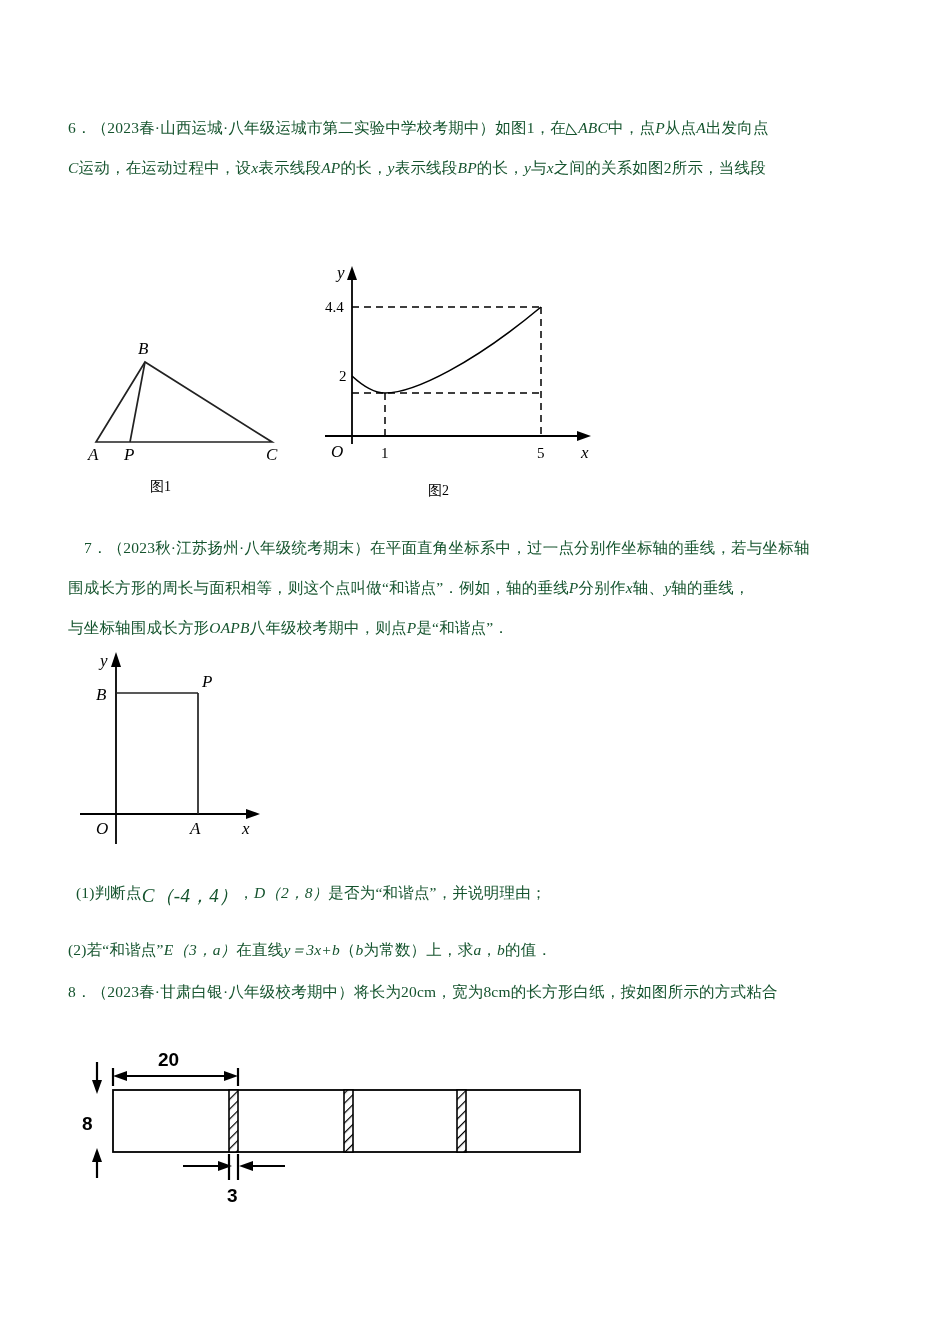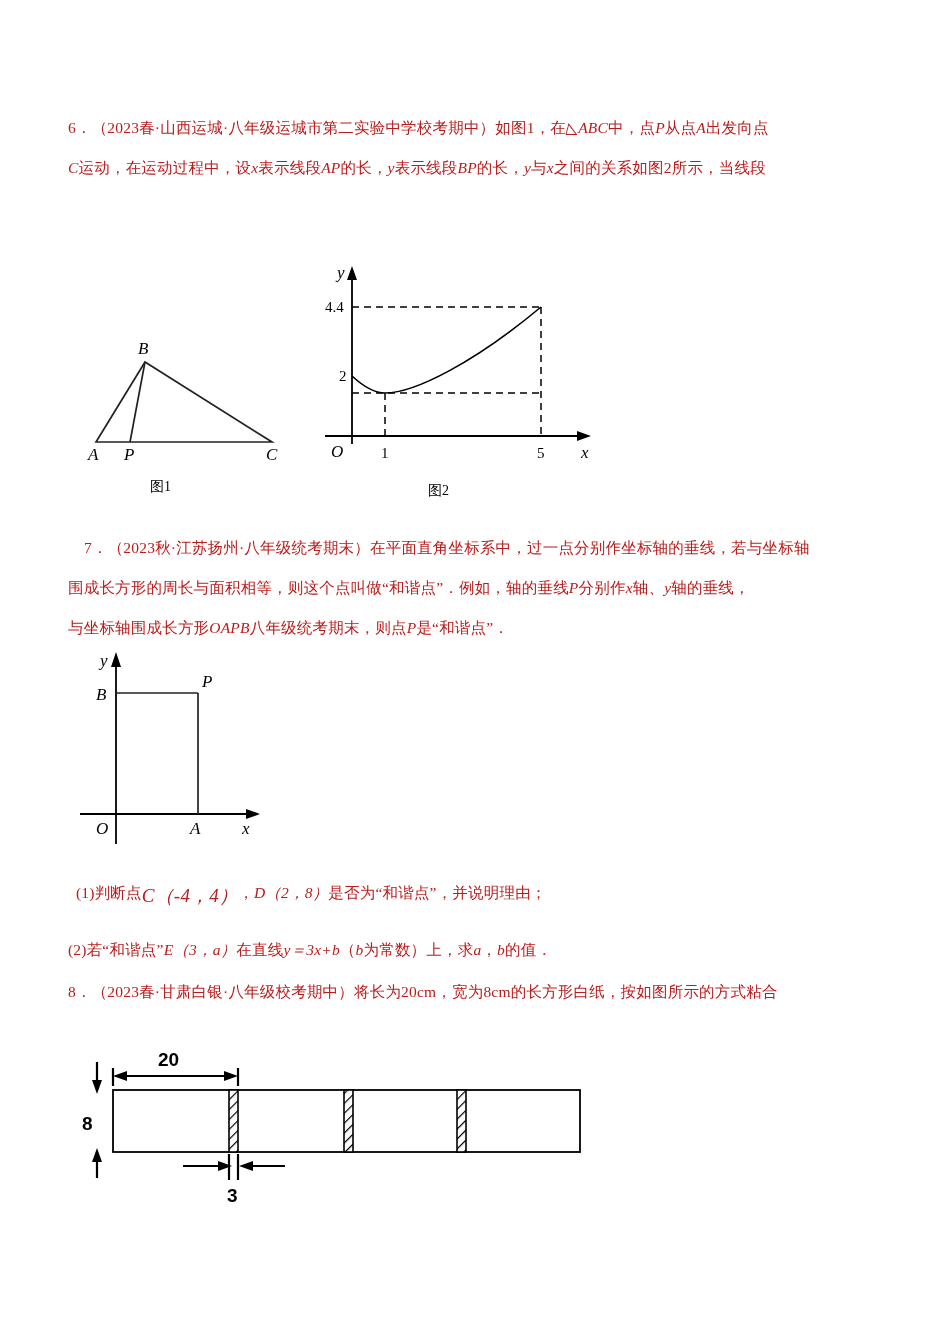--- a/index.html
+++ b/index.html
@@ -17,21 +17,21 @@
     height: 1344px;
     background: #ffffff;
     overflow: hidden;
   }
   .para {
     position: absolute;
     font-size: 15.5px;
     line-height: 40px;
     letter-spacing: 0.2px;
     text-align: justify;
-    color: #b91c1c;
+    color: #14532d;
   }
   .mi { font-style: italic; font-family: "Liberation Serif", serif; }
   .sup-lbl {
     font-size: 14px;
     vertical-align: super;
   }
   .sub-lbl {
     font-size: 14px;
     vertical-align: sub;
   }
@@ -115,21 +115,21 @@
   </div>
   <div class="fig-caption" style="left:428px; top:482px;">图2</div>
 
   <div class="para" style="left:68px; top:528px; width:816px;margin-left:16px;">
     <span>7．</span><span>（2023秋·江苏扬州·八年级统考期末）</span><span>在平面直角坐标系中，过一点分别作坐标轴的垂线，若与坐标轴</span>
   </div>
   <div class="para" style="left:68px; top:568px; width:816px;">
     <span>围成长方形的周长与面积相等，则这个点叫做“和谐点”．例如，轴的垂线</span><span class="mi">P</span><span>分别作</span><span class="mi">x</span><span>轴、</span><span class="mi">y</span><span>轴的垂线，</span>
   </div>
   <div class="para" style="left:68px; top:608px; width:816px;">
-    <span>与坐标轴围成长方形</span><span class="mi">OAPB</span><span>八年级统考期末，则点</span><span class="mi">P</span><span>是“和谐点”．</span>
+    <span>与坐标轴围成长方形</span><span class="mi">OAPB</span><span>八年级校考期中，则点</span><span class="mi">P</span><span>是“和谐点”．</span>
   </div>
 
   <div class="fig" style="left:70px; top:648px;">
     <svg width="210" height="200" viewBox="0 0 210 200">
 
       <line class="axis" x1="46" y1="196" x2="46" y2="16"></line>
       <polygon points="46,4 41,19 51,19" fill="#000"></polygon>
 
       <line class="axis" x1="10" y1="166" x2="178" y2="166"></line>
       <polygon points="190,166 176,161 176,171" fill="#000"></polygon>

